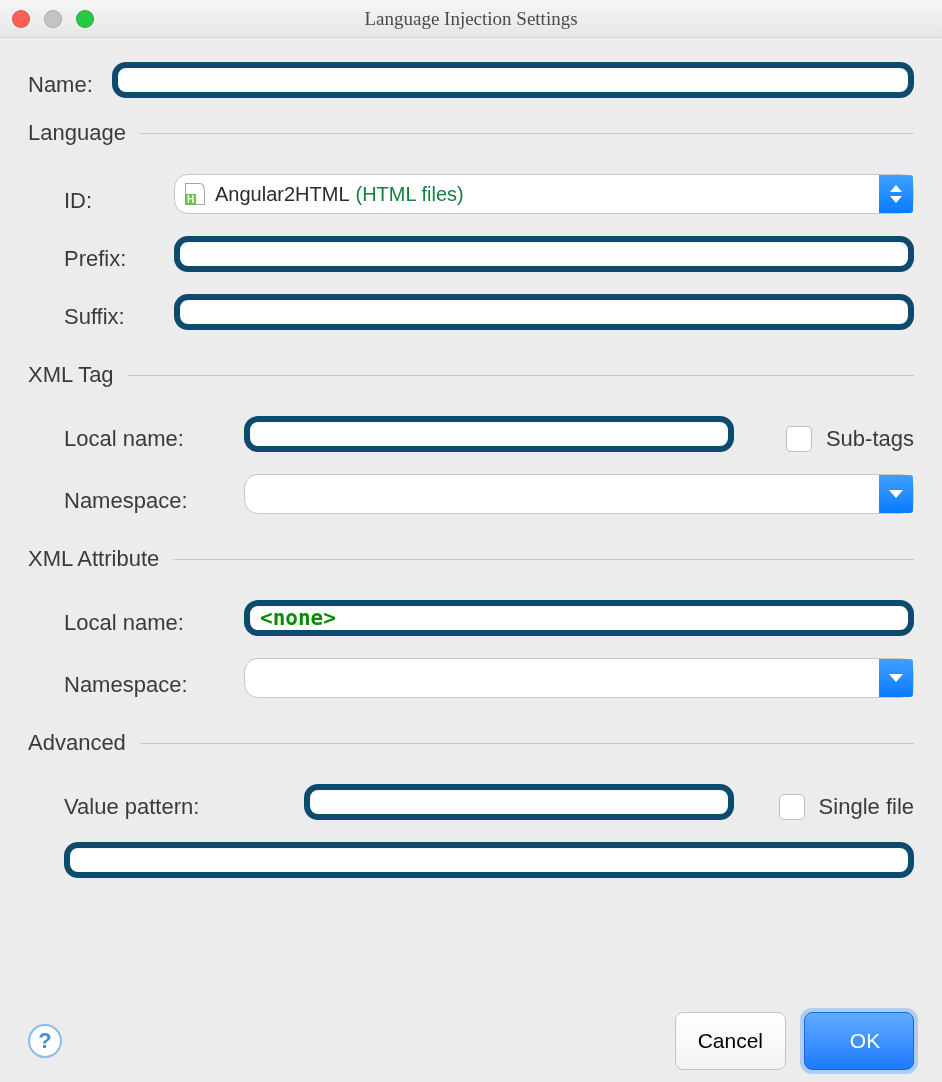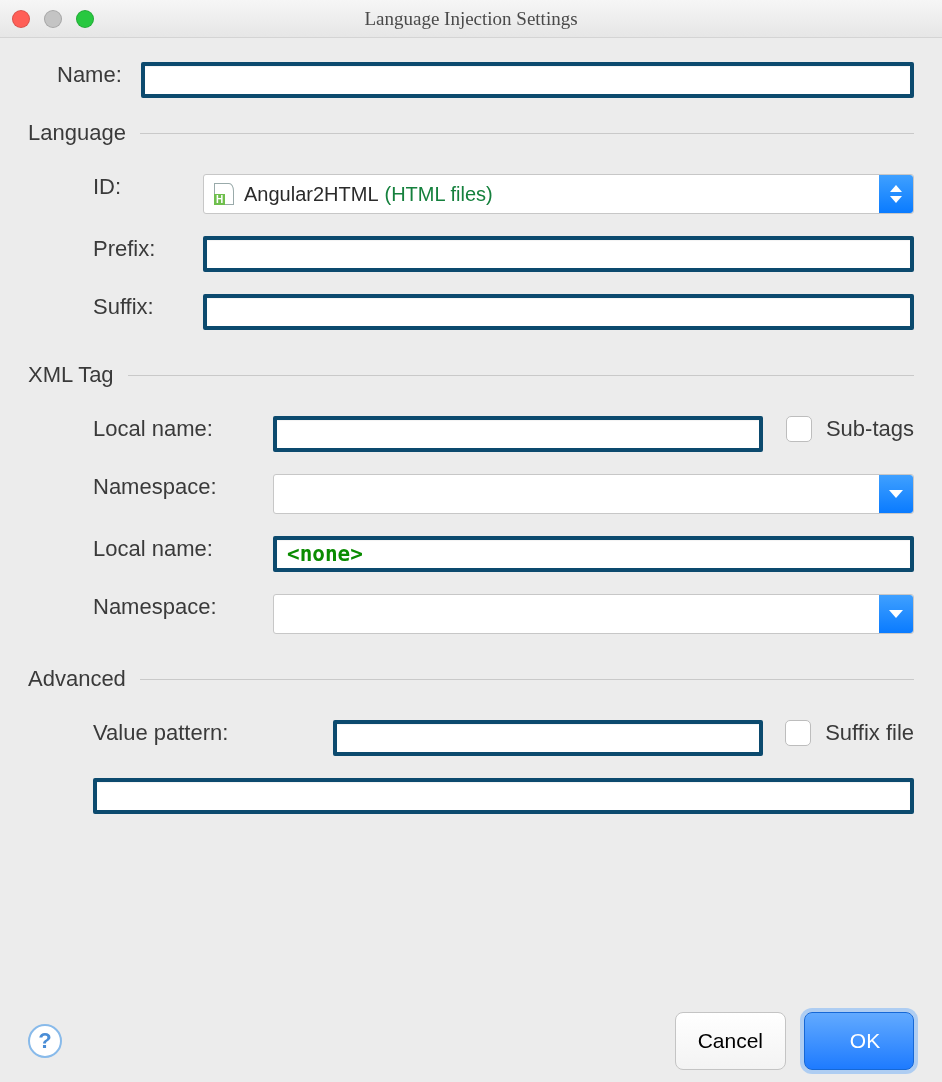--- a/index.html
+++ b/index.html
@@ -44,35 +44,34 @@
     font-size: 19px;
     color: #4a4a4a;
   }
 
   .content {
     padding: 24px 28px 0 28px;
   }
 
   .row {
     display: flex;
-    align-items: flex-start;
+    align-items: flex-end;
     margin-bottom: 22px;
-    margin-left: 29px;
   }
   .lbl {
     flex: 0 0 auto;
     font-size: 22px;
     color: #3a3a3a;
     text-align: left;
   }
   .input {
     flex: 1 1 auto;
     height: 36px;
-    border: 4px solid #0c4a6e;
-    border-radius: 2px;
+    border: 6px solid #0c4a6e;
+    border-radius: 14px;
     background: #fff;
     box-shadow: inset 0 1px 1px rgba(0,0,0,.05);
     padding: 4px 10px;
     font-size: 20px;
     outline: none;
     min-width: 0;
   }
   .input.attr-local {
     color: #0a8c00;
     font-weight: 700;
@@ -100,21 +99,21 @@
   .indent {
     padding-left: 36px;
   }
 
   
   .combo {
     position: relative;
     flex: 1 1 auto;
     height: 40px;
     border: 1px solid #c7c7c7;
-    border-radius: 3px;
+    border-radius: 14px;
     background: #fff;
     display: flex;
     align-items: center;
     padding: 0 40px 0 10px;
     min-width: 0;
   }
   .combo .arrow {
     position: absolute;
     right: 0; top: 0;
     width: 34px; height: 100%;
@@ -278,20 +277,24 @@
     </div>
     <div class="row">
       <div class="lbl" style="width:180px;">Namespace:</div>
       <div class="combo">
         <span></span>
         <span class="arrow arrow-down"></span>
       </div>
     </div>
   </div>
 
+  <div class="section">
+    <div class="section-label">XML Attribute</div>
+    <div class="section-line"></div>
+  </div>
 
   <div class="indent">
     <div class="row">
       <div class="lbl" style="width:180px;">Local name:</div>
       <input class="input attr-local" value="&lt;none&gt;" style="">
     </div>
     <div class="row">
       <div class="lbl" style="width:180px;">Namespace:</div>
       <div class="combo">
         <span></span>
@@ -304,21 +307,21 @@
     <div class="section-label">Advanced</div>
     <div class="section-line"></div>
   </div>
 
   <div class="indent">
     <div class="row">
       <div class="lbl" style="width:240px;">Value pattern:</div>
       <input class="input" style="flex: 0 0 430px;" value="">
       <div style="flex:1"></div>
       <div class="checkbox"></div>
-      <div class="lbl">Suffix file</div>
+      <div class="lbl">Single file</div>
     </div>
     <div class="row">
       <input class="input" value="" style="">
     </div>
   </div>
 
 </div>
 
 <div class="footer">
   <div class="help">?</div>

